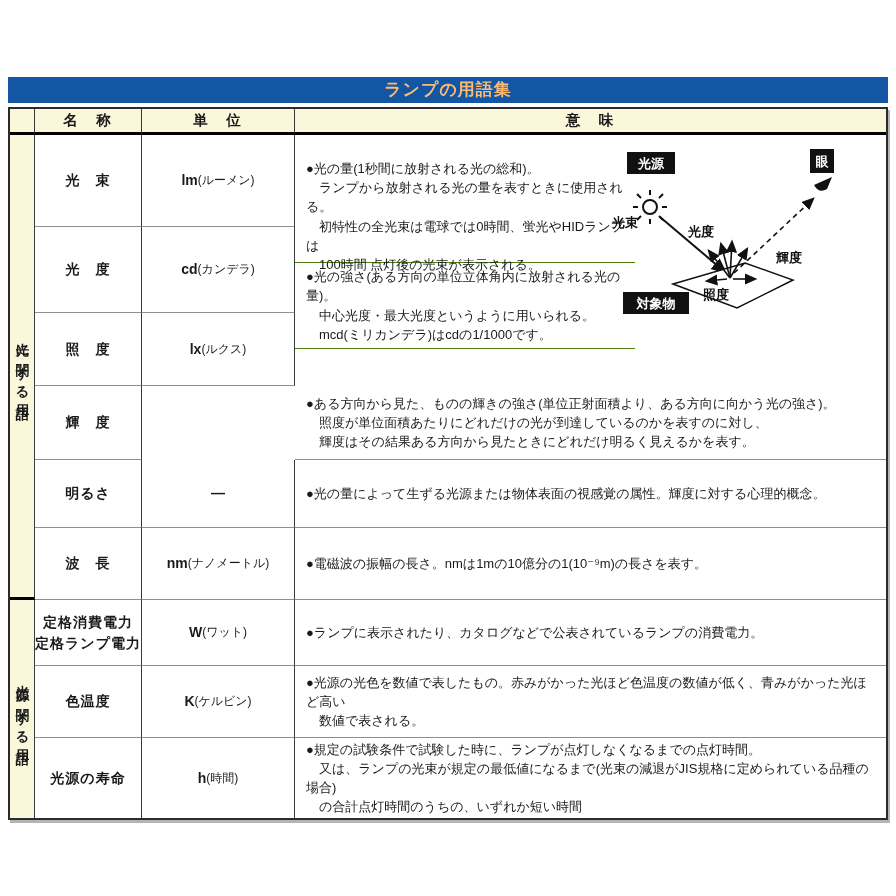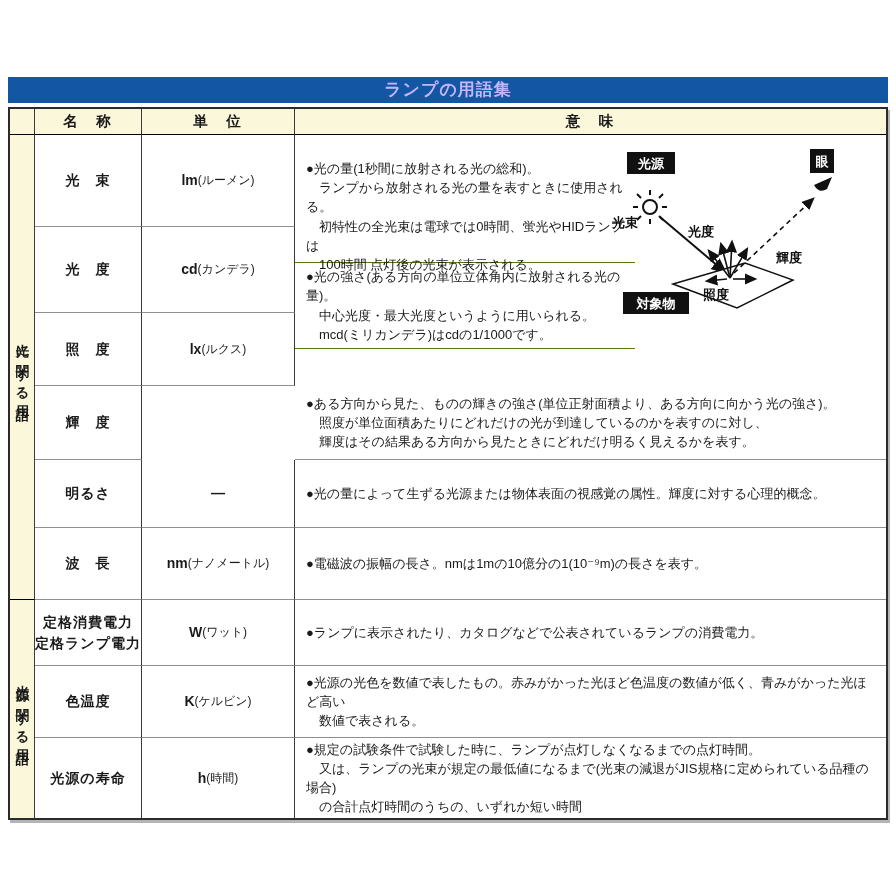--- a/index.html
+++ b/index.html
@@ -2,40 +2,40 @@
 <html><head>
 <meta charset="utf-8">
 <style>
   html,body{margin:0;padding:0;}
   body{
     width:896px;height:896px;position:relative;background:#ffffff;
     font-family:"Liberation Sans","DejaVu Sans",sans-serif;color:#1a1a1a;
   }
   .title-bar{
     position:absolute;left:8px;top:77px;width:880px;height:26px;
-    background:#1356a4;color:#c4b5fd;font-size:17px;font-weight:bold;
+    background:#1356a4;color:#fdba74;font-size:17px;font-weight:bold;
     text-align:center;line-height:26px;letter-spacing:1px;
   }
   .glossary{
     position:absolute;left:8px;top:107px;width:880px;height:713px;
     border:2px solid #2b2b2b;box-sizing:border-box;background:#ffffff;
     box-shadow:2px 3px 0 #b4b4b4;
     display:grid;
     grid-template-columns:25px 107px 153px 1fr;
     grid-template-rows:26px 92px 86px 73px 74px 68px 72px 66px 72px 80px;
     position:absolute;
   }
   .cell{box-sizing:border-box;min-width:0;min-height:0;}
   .c1{grid-column:1}.c2{grid-column:2}.c3{grid-column:3}.c4{grid-column:4}
   .hr{grid-row:1}.r1{grid-row:2}.r2{grid-row:3}.r3{grid-row:4}.r4{grid-row:5}
   .r5{grid-row:6}.r6{grid-row:7}.r7{grid-row:8}.r8{grid-row:9}.r9{grid-row:10}
   .g1{grid-row:2/8}.g2{grid-row:8/11}
   .vline{border-right:1px solid #3a3a3a;}
   .hline{border-bottom:1px solid #8f8f8f;}
-  .hdark{border-bottom:1px solid #000000;}
+  .hdark{border-bottom:3px solid #000000;}
   .head{
     background:#faf7da;display:flex;align-items:center;justify-content:center;
     font-size:14.5px;font-weight:bold;letter-spacing:2px;
   }
   .group{
     background:#faf7da;display:flex;align-items:center;justify-content:center;
   }
   .group .vtext{
     writing-mode:vertical-rl;text-orientation:upright;
     font-size:13.5px;font-weight:bold;letter-spacing:3px;

